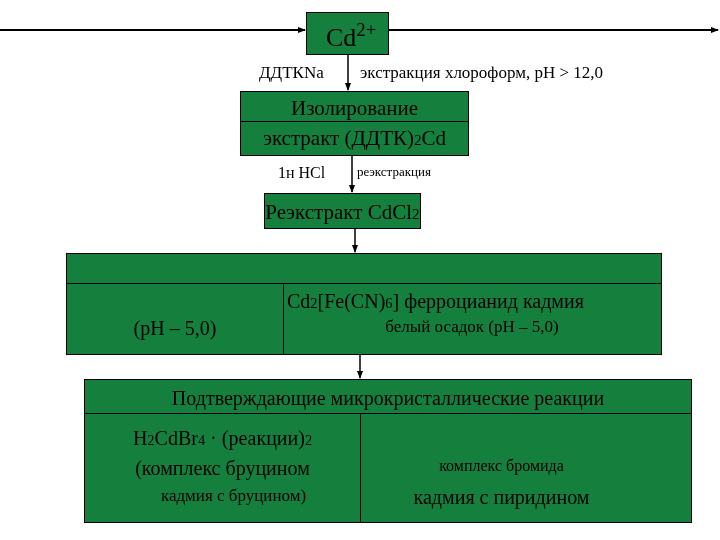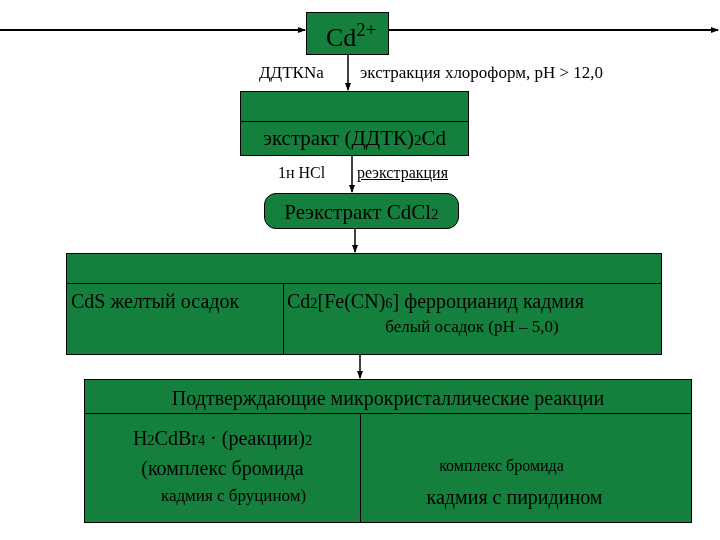--- a/index.html
+++ b/index.html
@@ -40,53 +40,54 @@
 <div class="box" style="left:306px;top:12px;width:83px;height:43px;">
   <div class="txt" style="left:19px;top:12px;font-size:26px;">
     <span>Cd</span><span class="sup">2+</span>
   </div>
 </div>
 
 <div class="txt" style="left:259px;top:64px;font-size:17px;">ДДТКNa</div>
 <div class="txt" style="left:360px;top:64px;font-size:17px;">экстракция хлороформ, pH &gt; 12,0</div>
 
 <div class="box" style="left:240px;top:91px;width:229px;height:65px;">
+  <div class="txt center" style="left:0;width:100%;top:6px;font-size:21px;">Изолирование</div>
   <div class="hline" style="left:0;width:100%;top:29px;"></div>
   <div class="txt center" style="left:0;width:100%;top:36px;font-size:21px;">
     <span>экстракт (ДДТК)</span><span class="sub">2</span><span>Cd</span>
   </div>
 </div>
 
 <div class="txt" style="left:278px;top:165px;font-size:16px;">1н HCl</div>
-<div class="txt" style="left:357px;top:165px;font-size:16px;text-decoration:underline;">реэкстракция</div>
+<div class="txt" style="left:357px;top:165px;font-size:13px;">реэкстракция</div>
 
-<div class="box" style="left:264px;top:193px;width:195px;height:36px;border-radius:12px;">
+<div class="box" style="left:264px;top:193px;width:157px;height:36px;">
   <div class="txt center" style="left:0;width:100%;top:8px;font-size:21px;">
     <span>Реэкстракт CdCl</span><span class="sub">2</span>
   </div>
 </div>
 
 <div class="box" style="left:66px;top:253px;width:596px;height:102px;">
   <div class="hline" style="left:0;width:100%;top:29px;"></div>
   <div class="vline" style="left:216px;top:29px;height:71px;"></div>
 
-  <div class="txt" style="left:4px;top:37px;font-size:20px;">CdS  желтый осадок</div>
+  <div class="txt center" style="left:0;width:216px;top:64px;font-size:20px;">(pH – 5,0)</div>
 
   <div class="txt" style="left:220px;top:37px;font-size:20px;">
     <span>Cd</span><span class="sub">2</span><span>[Fe(CN)</span><span class="sub">6</span><span>]  ферроцианид кадмия</span>
   </div>
   <div class="txt center" style="left:216px;width:378px;top:64px;font-size:17px;">белый осадок (pH – 5,0)</div>
 </div>
 
 <div class="box" style="left:84px;top:379px;width:608px;height:144px;">
   <div class="txt center" style="left:0;width:100%;top:8px;font-size:20px;">Подтверждающие микрокристаллические реакции</div>
   <div class="hline" style="left:0;width:100%;top:33px;"></div>
   <div class="vline" style="left:275px;top:33px;height:109px;"></div>
 
   <div class="txt center" style="left:0;width:275px;top:48px;font-size:20px;">
     <span>H</span><span class="sub">2</span><span>CdBr</span><span class="sub">4</span><span> · (реакции)</span><span class="sub">2</span>
   </div>
-  <div class="txt center" style="left:0;width:275px;top:78px;font-size:20px;">(комплекс бромида</div>
+  <div class="txt center" style="left:0;width:275px;top:78px;font-size:20px;">(комплекс бруцином</div>
   <div class="txt center" style="left:11px;width:275px;top:107px;font-size:17px;">кадмия с бруцином)</div>
 
   <div class="txt center" style="left:275px;width:283px;top:78px;font-size:16px;">комплекс бромида</div>
-  <div class="txt center" style="left:275px;width:283px;top:107px;font-size:20px;margin-left:13px;">кадмия с пиридином</div>
+  <div class="txt center" style="left:275px;width:283px;top:107px;font-size:20px;">кадмия с пиридином</div>
 </div>
 
 </body></html>

